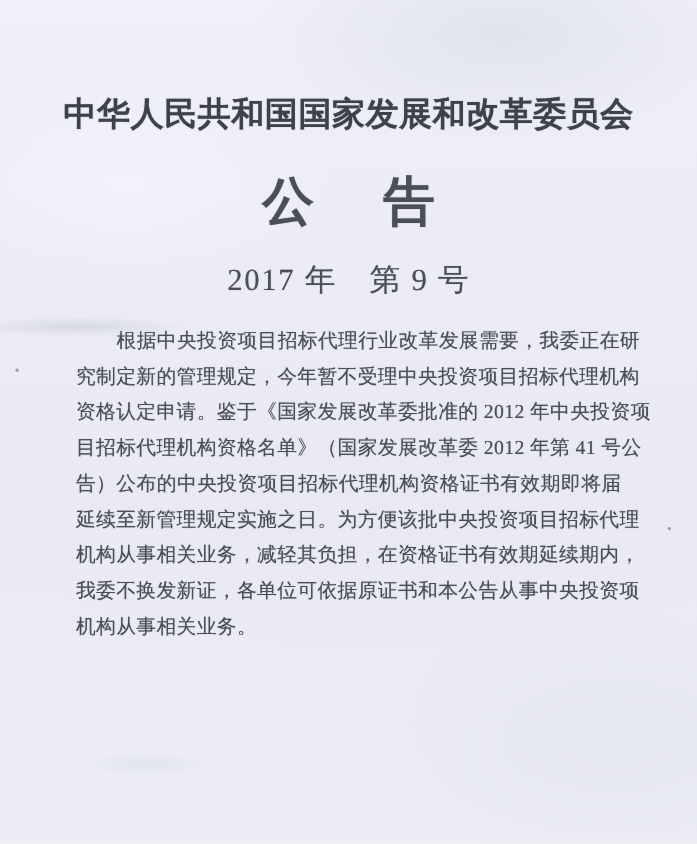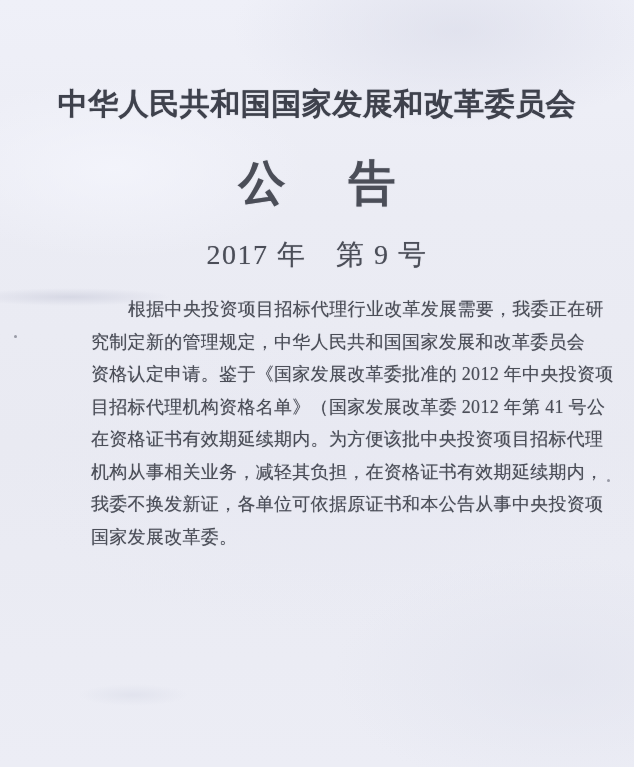--- a/index.html
+++ b/index.html
@@ -65,21 +65,20 @@
     text-shadow:0 0 0.8px rgba(75,78,90,0.55);
   }
   .body-line{
     display:block;
     height:32.5px;
     line-height:32.5px;
     text-align:justify;
     text-align-last:justify;
     letter-spacing:0.3px;
     white-space:nowrap;
-    margin-left:22px;
   }
   .body-line.first{ text-indent:37px; }
   .body-line.last{ text-align-last:left; }
   
   .crease-left{
     position:absolute;
     top:288px;left:-30px;
     width:200px;height:18px;
     background:radial-gradient(ellipse closest-side, rgba(198,200,216,0.55), transparent);
   }
@@ -107,27 +106,28 @@
 
   <div class="notice-title">
     <span>公</span>
     <span>告</span>
   </div>
 
   <div class="issue-number">2017 年　第 9 号</div>
 
   <div class="body-text">
     <span class="body-line first">根据中央投资项目招标代理行业改革发展需要，我委正在研</span>
-    <span class="body-line">究制定新的管理规定，中华人民共和国国家发展和改革委员会</span>
+    <span class="body-line">究制定新的管理规定，今年暂不受理中央投资项目招标代理机构</span>
     <span class="body-line">资格认定申请。鉴于《国家发展改革委批准的 2012 年中央投资项</span>
     <span class="body-line">目招标代理机构资格名单》（国家发展改革委 2012 年第 41 号公</span>
-    <span class="body-line">在资格证书有效期延续期内。为方便该批中央投资项目招标代理</span>
+    <span class="body-line">告）公布的中央投资项目招标代理机构资格证书有效期即将届</span>
+    <span class="body-line">延续至新管理规定实施之日。为方便该批中央投资项目招标代理</span>
     <span class="body-line">机构从事相关业务，减轻其负担，在资格证书有效期延续期内，</span>
     <span class="body-line">我委不换发新证，各单位可依据原证书和本公告从事中央投资项</span>
-    <span class="body-line last">国家发展改革委。</span>
+    <span class="body-line last">机构从事相关业务。</span>
   </div>
 
   <div class="crease-left"></div>
   <div class="smudge-bottom"></div>
   <div class="speck s1"></div>
   <div class="speck s2"></div>
 
 </div>
 
 </body></html>

